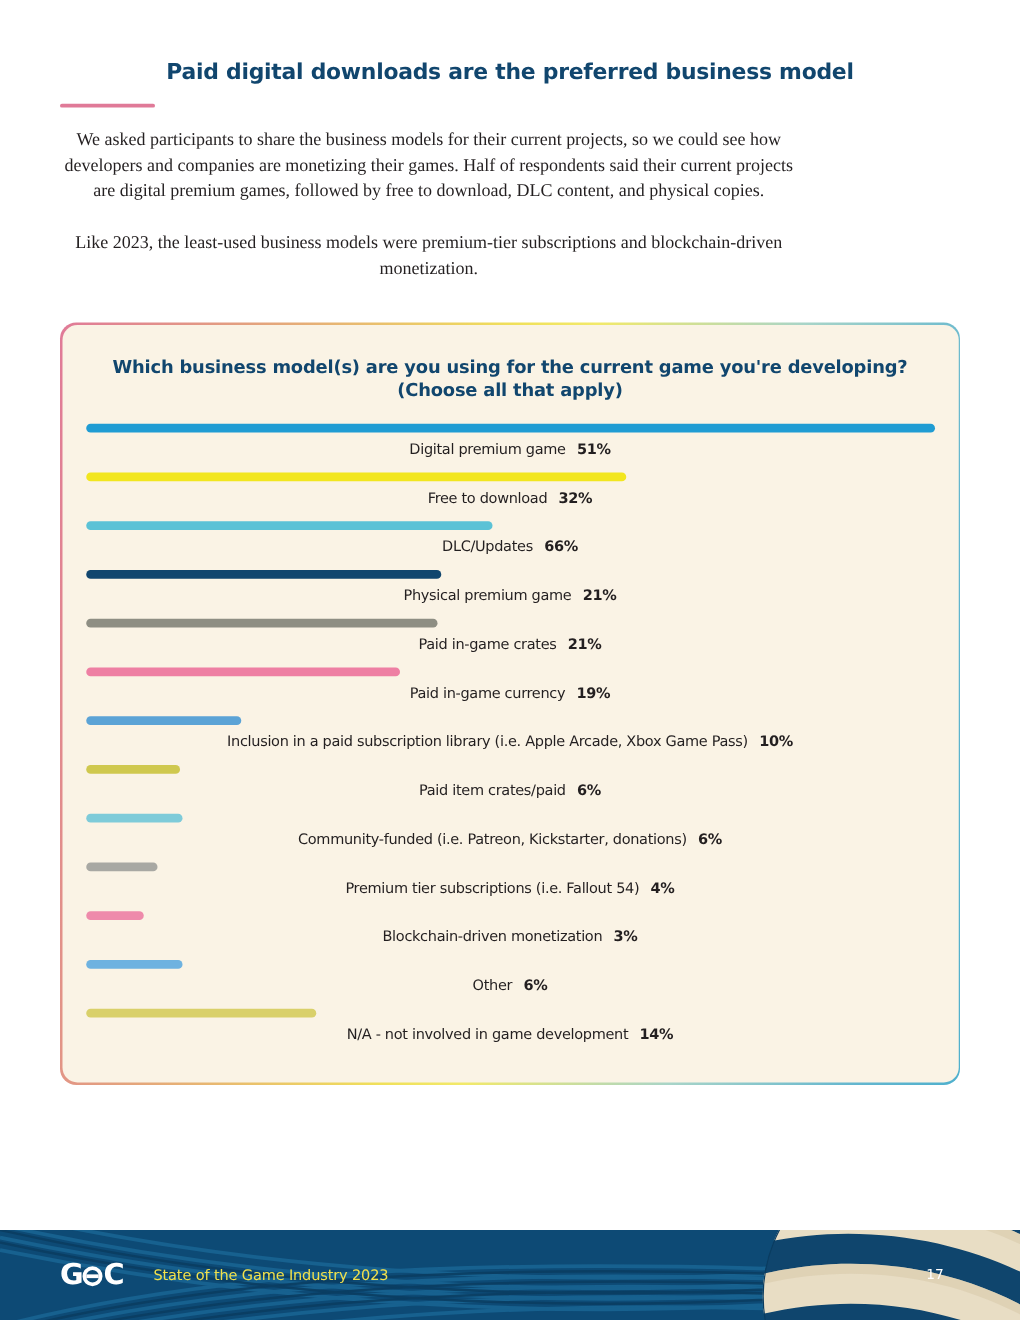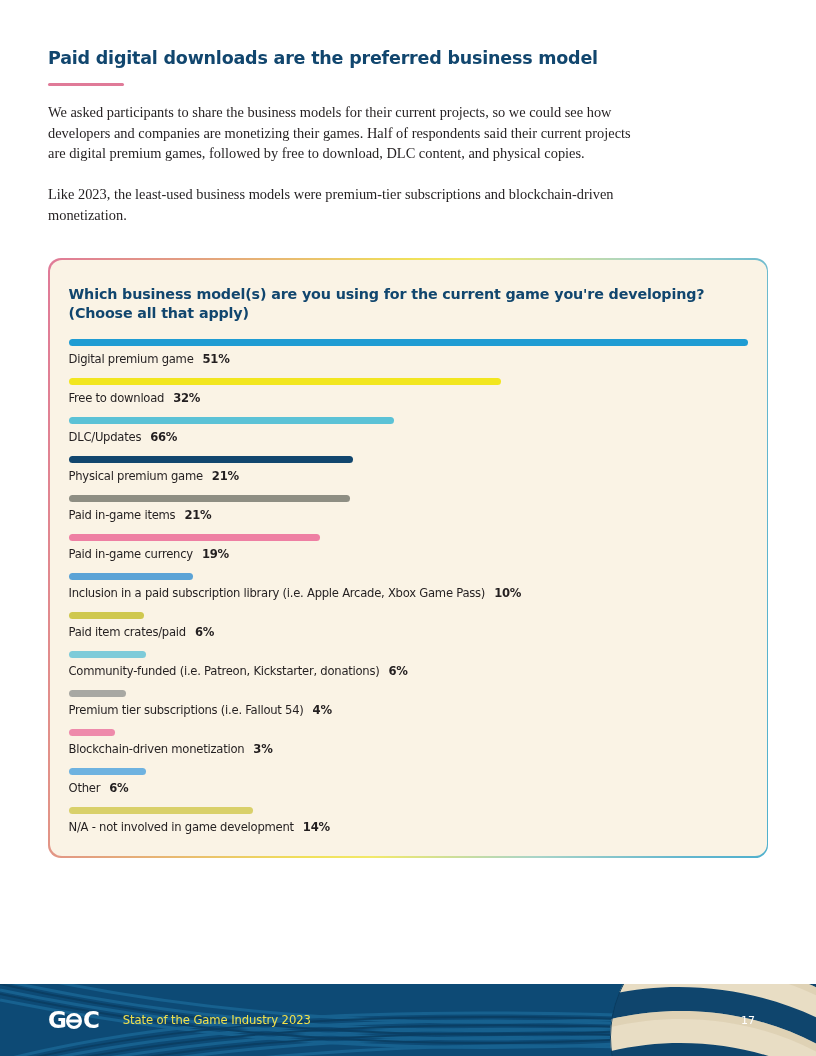--- a/index.html
+++ b/index.html
@@ -14,20 +14,21 @@
     background: #ffffff;
     position: relative;
     overflow: hidden;
   }
 
   .page {
     position: relative;
     width: 816px;
     height: 1056px;
     background: #ffffff;
+    text-align: center;
   }
 
   
   .content {
     padding: 48px 48px 0 48px;
   }
 
   .page-title {
     font-family: "DejaVu Sans", sans-serif;
     font-size: 17.5px;
@@ -68,21 +69,21 @@
         #f0e05a 44%,
         #f2e96a 52%,
         #a8d4c8 72%,
         #63b6cf 90%,
         #4fb0cd 100%);
   }
 
   .card {
     border-radius: 12px;
     background: #faf3e5;
-    padding: 25px 19px 22px 19px;
+    padding: 25px 19px 32px 19px;
   }
 
   .chart-title {
     font-family: "DejaVu Sans", sans-serif;
     font-size: 14.3px;
     font-weight: bold;
     color: #11466e;
     line-height: 1.35;
     letter-spacing: -0.15px;
     margin-bottom: 16px;
@@ -259,21 +260,21 @@
             <div class="row">
               <div class="bar-track">
                 <span class="bar" style="width: 41.9%; background: rgb(17, 70, 110);"></span>
               </div>
               <div class="row-label"><span>Physical premium game</span><span class="val">21%</span></div>
             </div>
             <div class="row">
               <div class="bar-track">
                 <span class="bar" style="width: 41.5%; background: rgb(142, 142, 131);"></span>
               </div>
-              <div class="row-label"><span>Paid in-game items</span><span class="val">21%</span></div>
+              <div class="row-label"><span>Paid in-game crates</span><span class="val">21%</span></div>
             </div>
             <div class="row">
               <div class="bar-track">
                 <span class="bar" style="width: 37%; background: rgb(238, 127, 163);"></span>
               </div>
               <div class="row-label"><span>Paid in-game currency</span><span class="val">19%</span></div>
             </div>
             <div class="row">
               <div class="bar-track">
                 <span class="bar" style="width: 18.3%; background: rgb(91, 163, 214);"></span>

